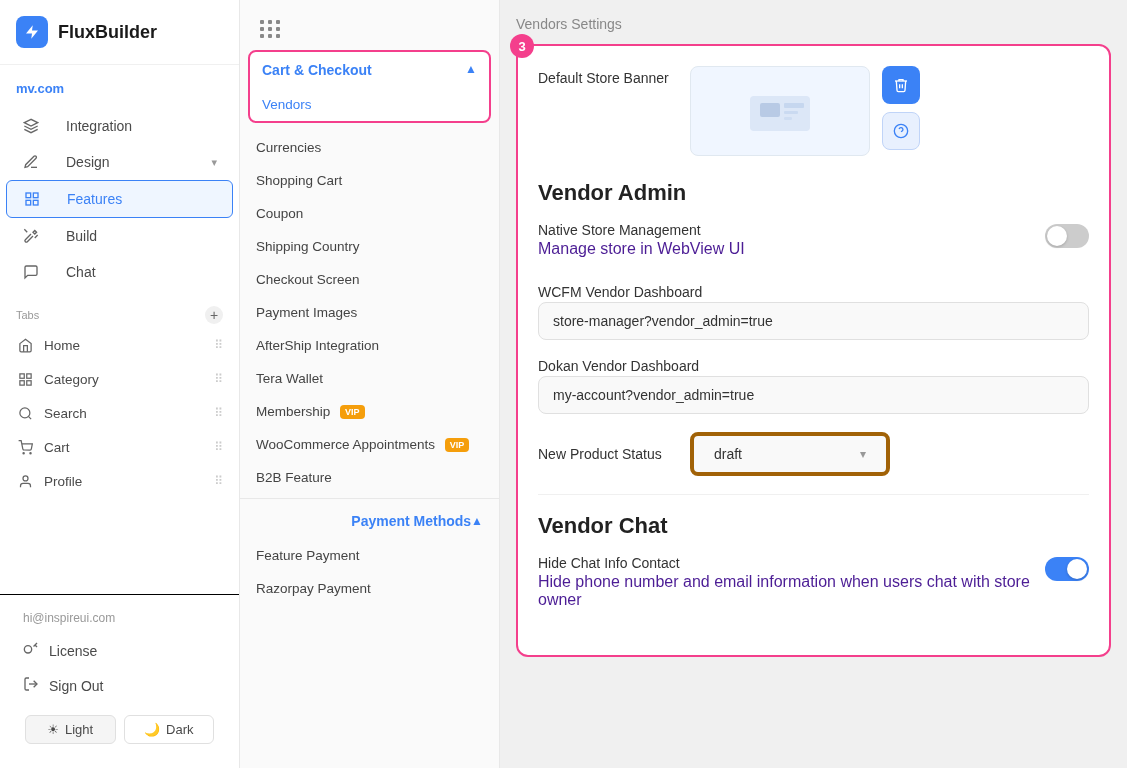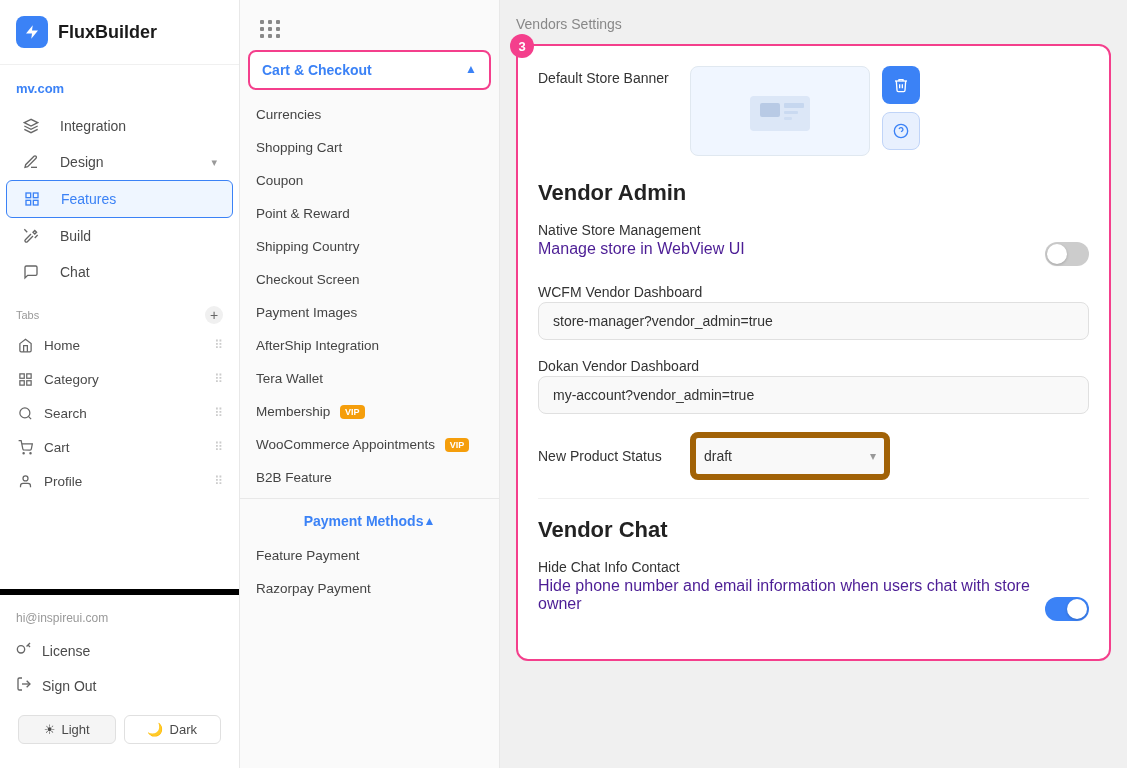--- a/index.html
+++ b/index.html
@@ -6,31 +6,31 @@
     body { font-family: -apple-system, BlinkMacSystemFont, 'Segoe UI', sans-serif; background: #f0f0f0; display: flex; height: 768px; width: 1127px; overflow: hidden; }
 
     
     .sidebar { width: 240px; background: #fff; display: flex; flex-direction: column; border-right: 1px solid #e8e8e8; flex-shrink: 0; }
     .sidebar-logo { display: flex; align-items: center; gap: 10px; padding: 16px 16px; border-bottom: 1px solid #f0f0f0; }
     .logo-icon { width: 32px; height: 32px; background: #3b82f6; border-radius: 8px; display: flex; align-items: center; justify-content: center; }
     .logo-icon svg { width: 18px; height: 18px; fill: white; }
     .logo-text { font-size: 18px; font-weight: 700; color: #1a1a1a; }
     .sidebar-content { flex: 1; overflow-y: auto; padding: 12px 0; }
     .site-name { color: #3b82f6; font-size: 13px; font-weight: 600; padding: 4px 16px 12px; }
-    .nav-item { display: flex; align-items: center; gap: 20px; padding: 9px 16px; cursor: pointer; font-size: 14px; color: #4a4a4a; border-radius: 6px; margin: 0 6px; position: relative; }
+    .nav-item { display: flex; align-items: center; gap: 26px; padding: 9px 16px; cursor: pointer; font-size: 14px; color: #4a4a4a; border-radius: 6px; margin: 0 6px; position: relative; }
     .nav-item.active { background: #eff6ff; color: #3b82f6; border: 1.5px solid #3b82f6; }
     .nav-item .nav-icon { width: 18px; height: 18px; display: flex; align-items: center; justify-content: center; }
     .nav-item .chevron { margin-left: auto; font-size: 11px; color: #999; }
     .section-divider { margin: 8px 0; }
     .section-label { font-size: 11px; color: #999; padding: 8px 16px 4px; font-weight: 500; display: flex; align-items: center; justify-content: space-between; }
     .section-label .add-btn { width: 18px; height: 18px; border-radius: 50%; background: #f0f0f0; display: flex; align-items: center; justify-content: center; cursor: pointer; font-size: 14px; color: #666; }
     .tab-item { display: flex; align-items: center; gap: 10px; padding: 8px 16px; cursor: pointer; font-size: 13.5px; color: #4a4a4a; }
     .tab-item .drag-icon { margin-left: auto; color: #ccc; font-size: 12px; }
     .tab-icon { width: 18px; height: 18px; display: flex; align-items: center; justify-content: center; }
-    .sidebar-bottom { padding: 12px 0; border-top: 6px solid #000000; }
+    .sidebar-bottom { padding: 12px 7px; border-top: 1px solid #000000; }
     .user-email { font-size: 12px; color: #999; padding: 4px 16px 8px; }
     .bottom-nav-item { display: flex; align-items: center; gap: 10px; padding: 8px 16px; cursor: pointer; font-size: 14px; color: #4a4a4a; }
     .theme-toggle { display: flex; align-items: center; gap: 8px; padding: 8px 10px; margin: 4px 8px; }
     .theme-btn { flex: 1; padding: 6px 10px; border-radius: 6px; border: 1px solid #e0e0e0; background: #fff; cursor: pointer; font-size: 13px; display: flex; align-items: center; justify-content: center; gap: 6px; color: #4a4a4a; }
     .theme-btn.active { background: #f5f5f5; }
 
     
     .middle-panel { width: 260px; background: #fafafa; border-right: 1px solid #e8e8e8; flex-shrink: 0; overflow-y: auto; }
     .middle-header { padding: 16px 16px 8px; display: flex; align-items: center; justify-content: space-between; }
     .grid-dots { display: grid; grid-template-columns: repeat(3,5px); gap: 3px; cursor: pointer; padding: 4px; }
@@ -38,21 +38,21 @@
     .menu-section-header { display: flex; justify-content: space-between; padding: 10px 16px; cursor: pointer; }
     .menu-section-title { font-size: 14px; font-weight: 600; color: #3b82f6; }
     .menu-section-chevron { color: #3b82f6; font-size: 12px; }
     .menu-section-box { border: 2px solid #f43f8c; border-radius: 8px; margin: 0 8px 8px; overflow: hidden; background: #fff; }
     .menu-section-box .menu-section-header { padding: 10px 12px; }
     .menu-item { padding: 9px 16px; font-size: 13.5px; color: #444; cursor: pointer; }
     .menu-item-inner { padding: 9px 12px; font-size: 13.5px; color: #444; cursor: pointer; }
     .menu-item-inner.active-item { color: #3b82f6; }
     .vip-badge { background: #f59e0b; color: #fff; font-size: 9px; font-weight: 700; padding: 2px 5px; border-radius: 4px; margin-left: 6px; vertical-align: middle; }
     .section-sep { height: 1px; background: #e8e8e8; margin: 4px 0; }
-    .payment-methods-header { display: flex; align-items: center; justify-content: center; padding: 10px 16px; cursor: pointer; }
+    .payment-methods-header { display: flex; align-items: center; justify-content: flex-end; padding: 10px 16px; cursor: pointer; }
     .payment-methods-title { font-size: 14px; font-weight: 600; color: #3b82f6; }
     .payment-methods-chevron { color: #3b82f6; font-size: 12px; }
 
     
     .main-content { flex: 1; background: #f0f0f0; overflow-y: auto; padding: 16px; }
     .page-title { font-size: 14px; color: #888; margin-bottom: 12px; }
     .content-box { background: #fff; border-radius: 12px; border: 2px solid #f43f8c; padding: 20px; position: relative; }
     .step-badge { position: absolute; top: -12px; left: -8px; width: 24px; height: 24px; background: #f43f8c; border-radius: 50%; color: #fff; font-size: 13px; font-weight: 700; display: flex; align-items: center; justify-content: center; }
 
     
@@ -63,30 +63,30 @@
     .icon-btn { width: 38px; height: 38px; border-radius: 8px; display: flex; align-items: center; justify-content: center; cursor: pointer; border: none; }
     .icon-btn.delete { background: #3b82f6; color: #fff; }
     .icon-btn.edit { background: #e8f0fe; color: #3b82f6; border: 1px solid #c0d4f8; }
 
     
     .section-title { font-size: 22px; font-weight: 700; color: #222; margin-bottom: 16px; }
     .field-row { margin-bottom: 18px; }
     .field-label { font-size: 14px; color: #333; margin-bottom: 2px; }
     .field-sublabel { font-size: 16px; color: #4c1d95; margin-bottom: 8px; }
     .field-input { width: 100%; padding: 10px 14px; border: 1px solid #e0e0e0; border-radius: 8px; font-size: 14px; color: #333; background: #f9f9f9; }
-    .toggle-row { display: flex; align-items: flex-end; justify-content: space-between; margin-bottom: 18px; }
+    .toggle-row { display: flex; align-items: flex-start; justify-content: space-between; margin-bottom: 18px; }
     .toggle-info {}
     .toggle-switch { width: 44px; height: 24px; border-radius: 12px; background: #ccc; position: relative; cursor: pointer; flex-shrink: 0; margin-top: 2px; }
     .toggle-switch.on { background: #3b82f6; }
     .toggle-knob { position: absolute; top: 2px; width: 20px; height: 20px; border-radius: 50%; background: #fff; box-shadow: 0 1px 3px rgba(0,0,0,0.2); transition: left 0.2s; }
     .toggle-switch .toggle-knob { left: 2px; }
     .toggle-switch.on .toggle-knob { left: 22px; }
     .select-row { display: flex; align-items: center; gap: 12px; margin-bottom: 18px; }
     .select-label { font-size: 14px; color: #333; min-width: 140px; }
-    .select-field { padding: 10px 8px; border: 6px solid #a16207; border-radius: 8px; font-size: 14px; color: #333; background: #f9f9f9; min-width: 200px; cursor: pointer; display: flex; align-items: center; justify-content: space-between; }
+    .select-field { padding: 10px 20px; border: 4px solid #a16207; border-radius: 8px; font-size: 14px; color: #333; background: #f9f9f9; min-width: 200px; cursor: pointer; display: flex; align-items: center; justify-content: space-between; }
     .select-chevron { color: #999; font-size: 12px; }
 
     
     .divider { height: 1px; background: #f0f0f0; margin: 8px 0 18px; }
   </style>
 </head>
 <body>
 
 <div class="sidebar">
   <div class="sidebar-logo">
@@ -270,26 +270,26 @@
         <div class="grid-dot"></div>
         <div class="grid-dot"></div>
     </div>
   </div>
 
   <div class="menu-section-box">
     <div class="menu-section-header">
       <span class="menu-section-title">Cart &amp; Checkout</span>
       <span class="menu-section-chevron">▲</span>
     </div>
+    <div class="menu-item-inner active-item">Vendors</div>
   </div>
 
   <div class="menu-item">Currencies</div>
   <div class="menu-item">Shopping Cart</div>
   <div class="menu-item">Coupon</div>
-  <div class="menu-item">Point &amp; Reward</div>
   <div class="menu-item">Shipping Country</div>
   <div class="menu-item">Checkout Screen</div>
   <div class="menu-item">Payment Images</div>
   <div class="menu-item">AfterShip Integration</div>
   <div class="menu-item">Tera Wallet</div>
   <div class="menu-item">
     <span>Membership</span>
     <span class="vip-badge">VIP</span>
   </div>
   <div class="menu-item">

